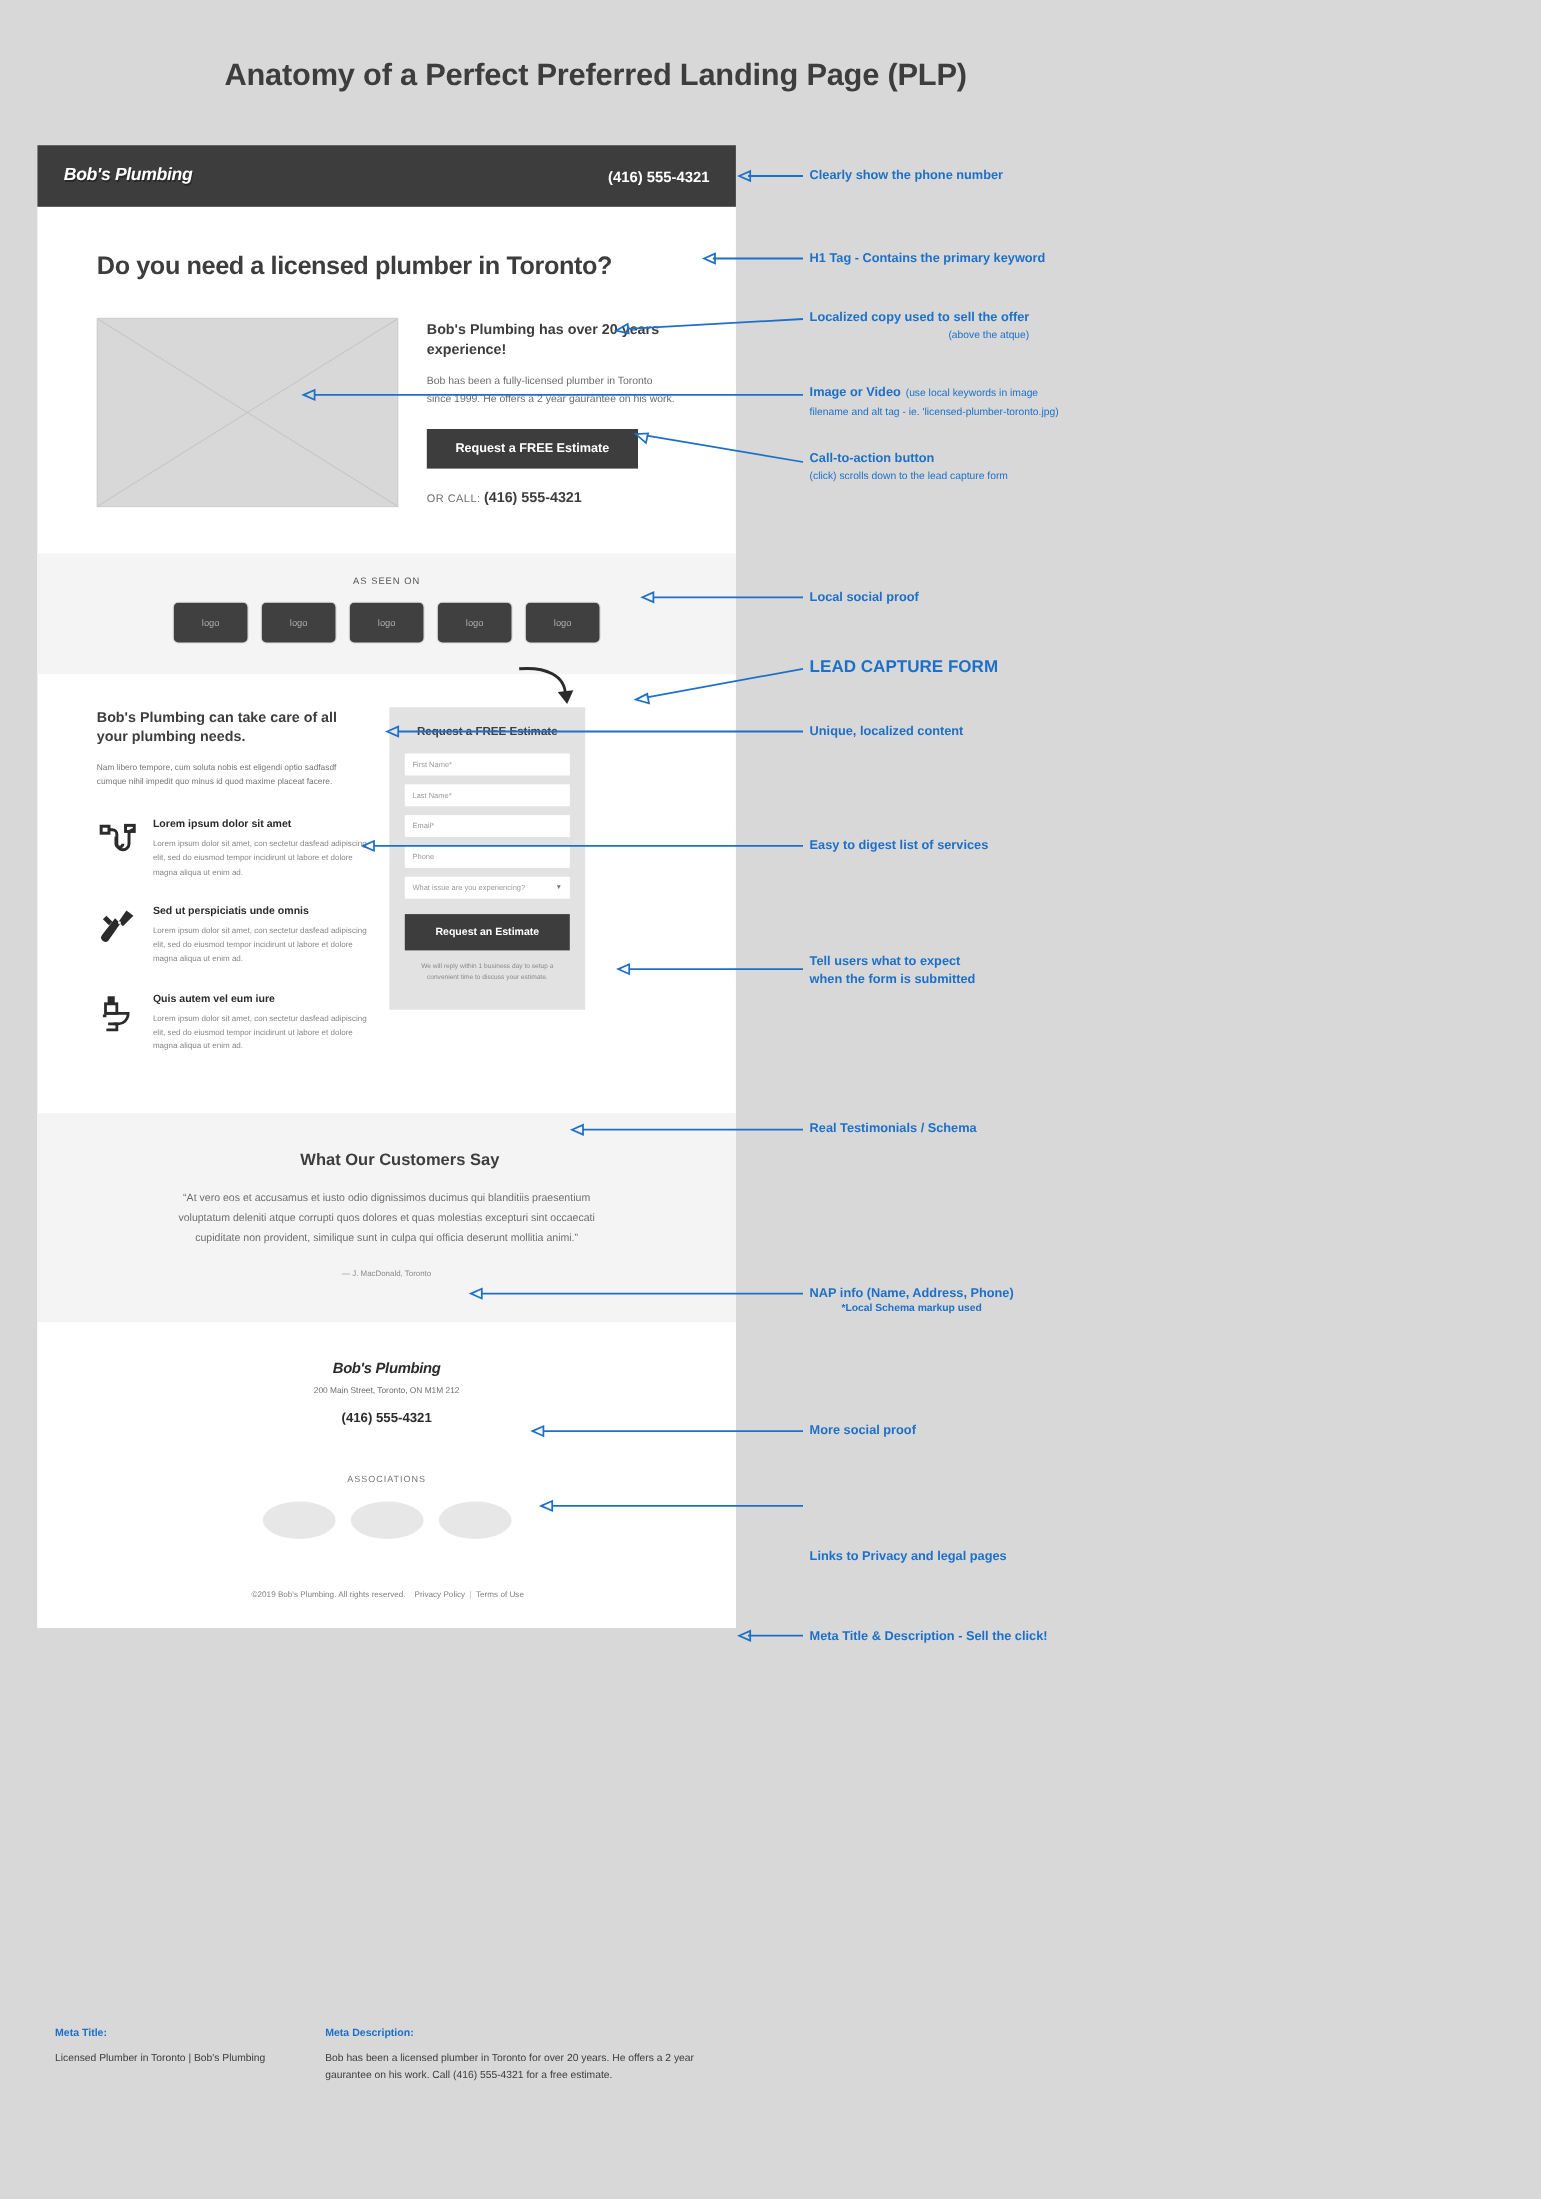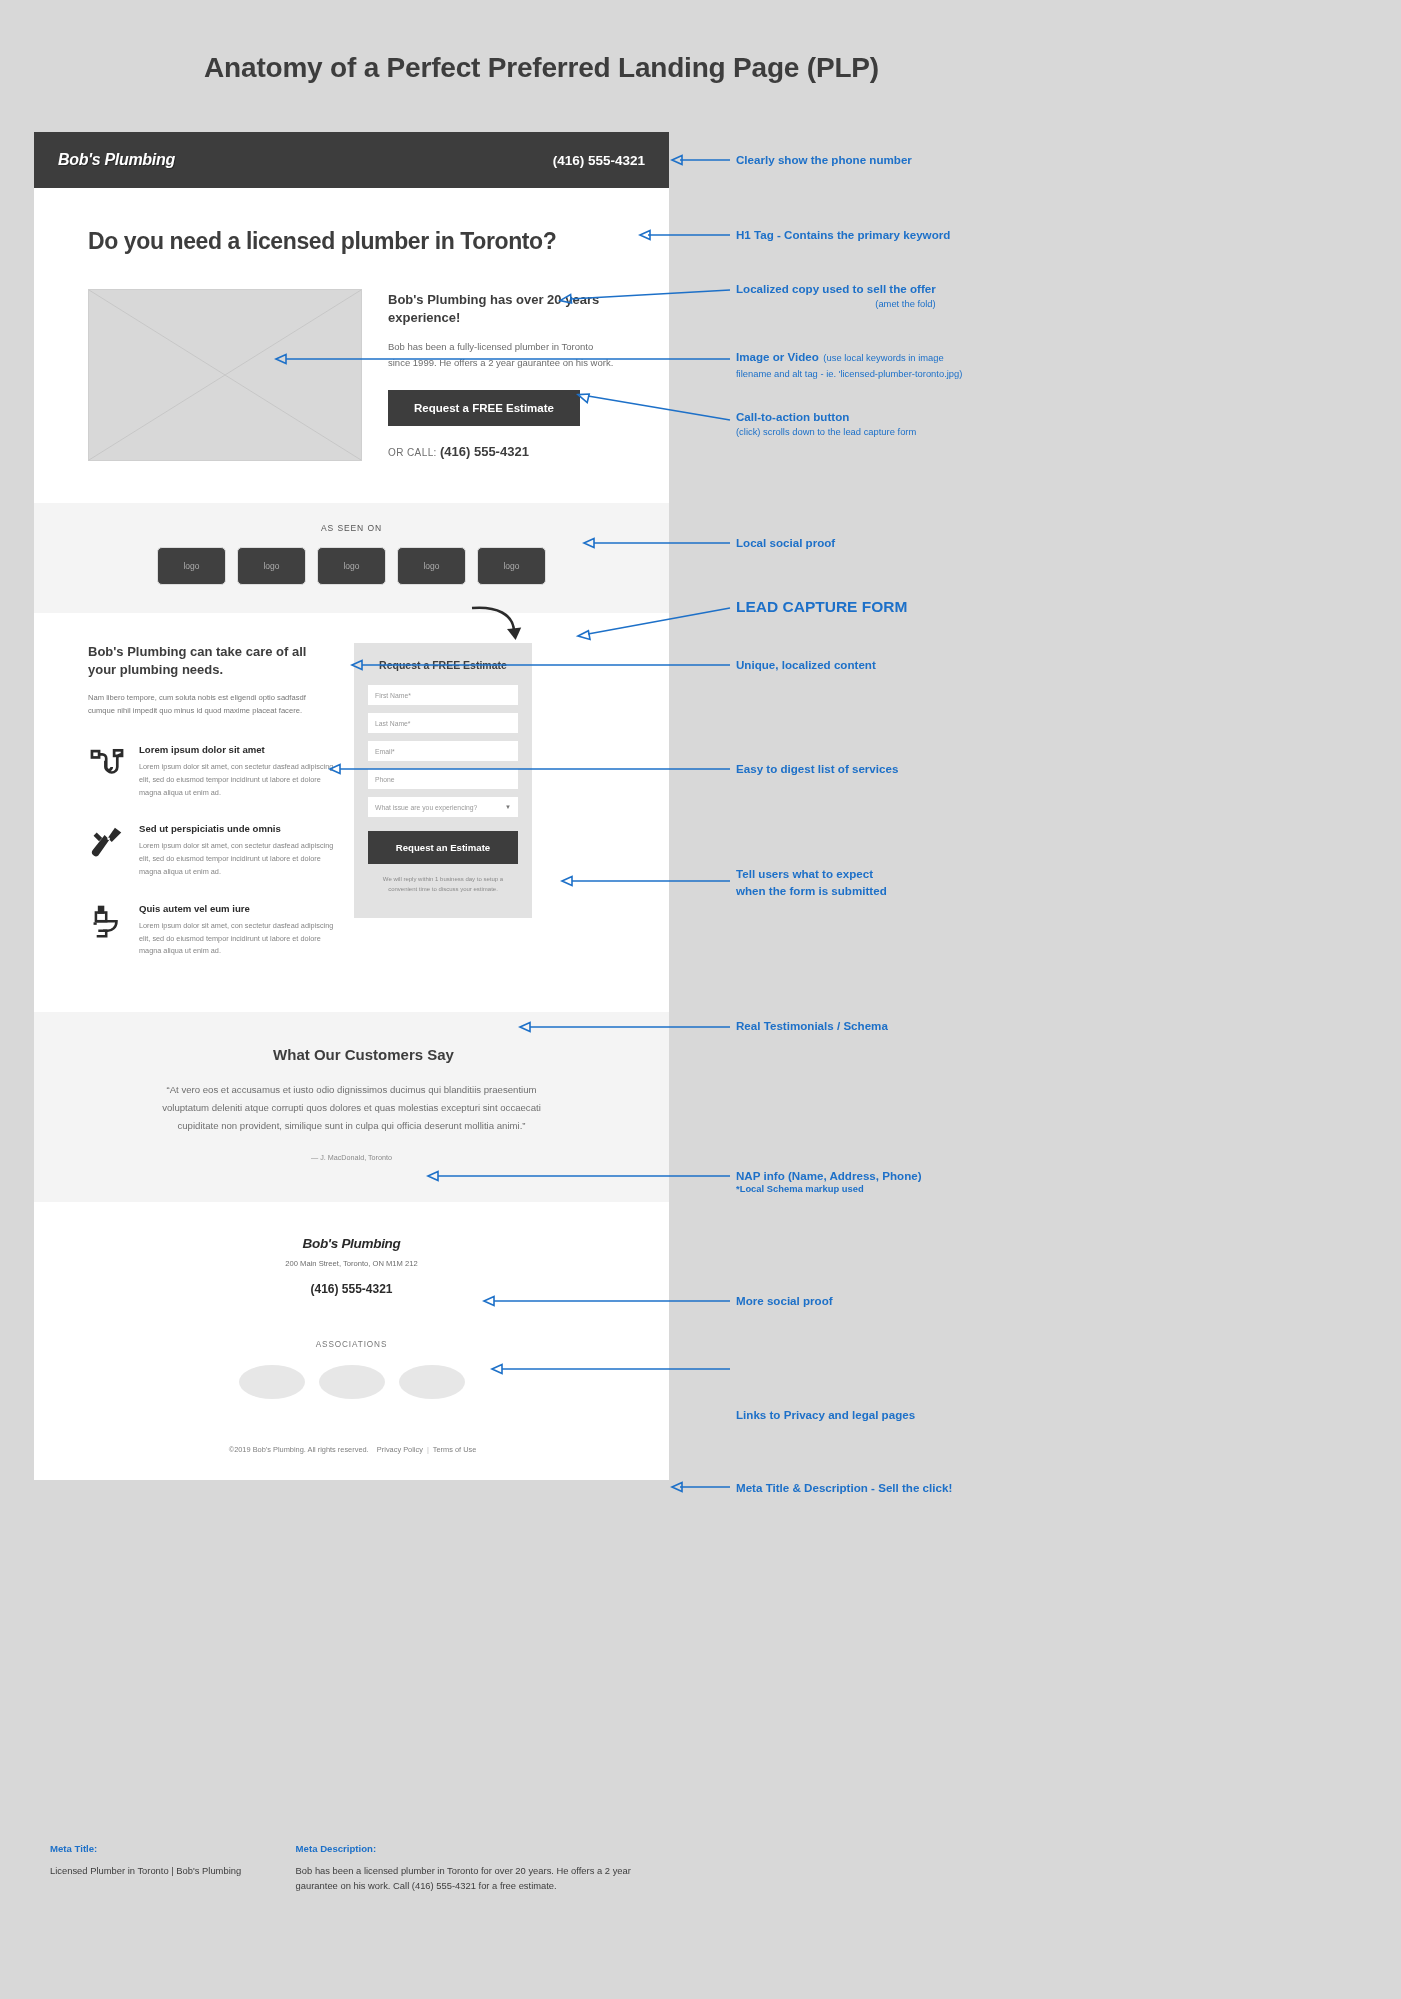--- a/index.html
+++ b/index.html
@@ -360,21 +360,21 @@
   </svg>
 
   <div class="anno" style="left:736px; top:152px;">
     <div class="t1">Clearly show the phone number</div>
   </div>
   <div class="anno" style="left:736px; top:227px;">
     <div class="t1">H1 Tag - Contains the primary keyword</div>
   </div>
   <div class="anno" style="left:736px; top:281px;text-align:right;">
     <div class="t1">Localized copy used to sell the offer</div>
-    <div class="t2" style="font-weight:normal; margin-top:2px;">(amet the fold)</div>
+    <div class="t2" style="font-weight:normal; margin-top:2px;">(above the atque)</div>
   </div>
   <div class="anno" style="left:736px; top:345px; width:330px;">
     <div style="line-height:1.42;">
       <span class="t1">Image or Video</span>
       <span class="t2" style="font-weight:normal;">(use local keywords in image</span>
     </div>
     <div class="t2" style="font-weight:normal;">filename and alt tag - ie. 'licensed-plumber-toronto.jpg)</div>
   </div>
   <div class="anno" style="left:736px; top:409px;">
     <div class="t1">Call-to-action button</div>
@@ -392,21 +392,21 @@
   <div class="anno" style="left:736px; top:761px;">
     <div class="t1">Easy to digest list of services</div>
   </div>
   <div class="anno" style="left:736px; top:866px;">
     <div class="t1">Tell users what to expect</div>
     <div class="t1" style="margin-top:2px;">when the form is submitted</div>
   </div>
   <div class="anno" style="left:736px; top:1018px;">
     <div class="t1">Real Testimonials / Schema</div>
   </div>
-  <div class="anno" style="left:736px; top:1168px;">
+  <div class="anno" style="left:736px; top:1168px;text-align:center;">
     <div class="t1">NAP info (Name, Address, Phone)</div>
     <div class="t2">*Local Schema markup used</div>
   </div>
   <div class="anno" style="left:736px; top:1293px;">
     <div class="t1">More social proof</div>
   </div>
   <div class="anno" style="left:736px; top:1407px;">
     <div class="t1">Links to Privacy and legal pages</div>
   </div>
   <div class="anno" style="left:736px; top:1480px;">

